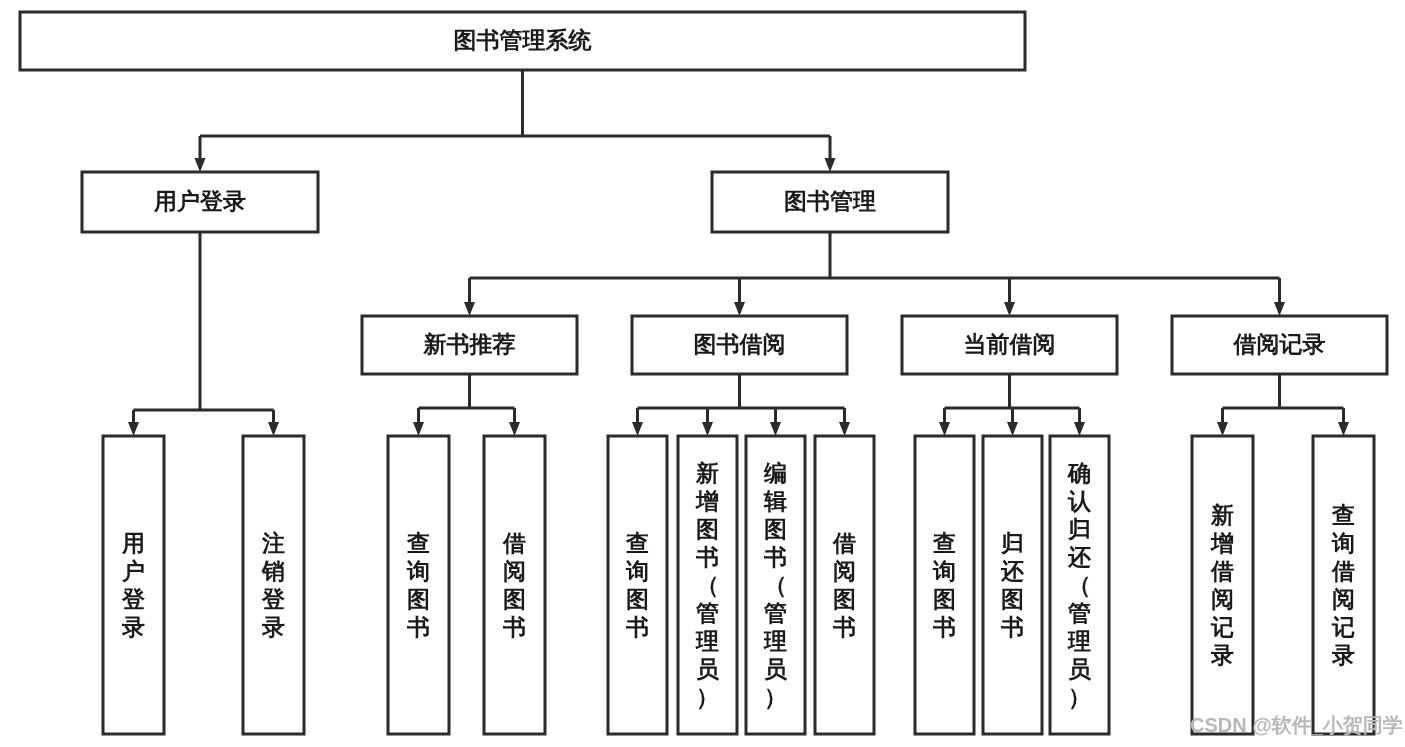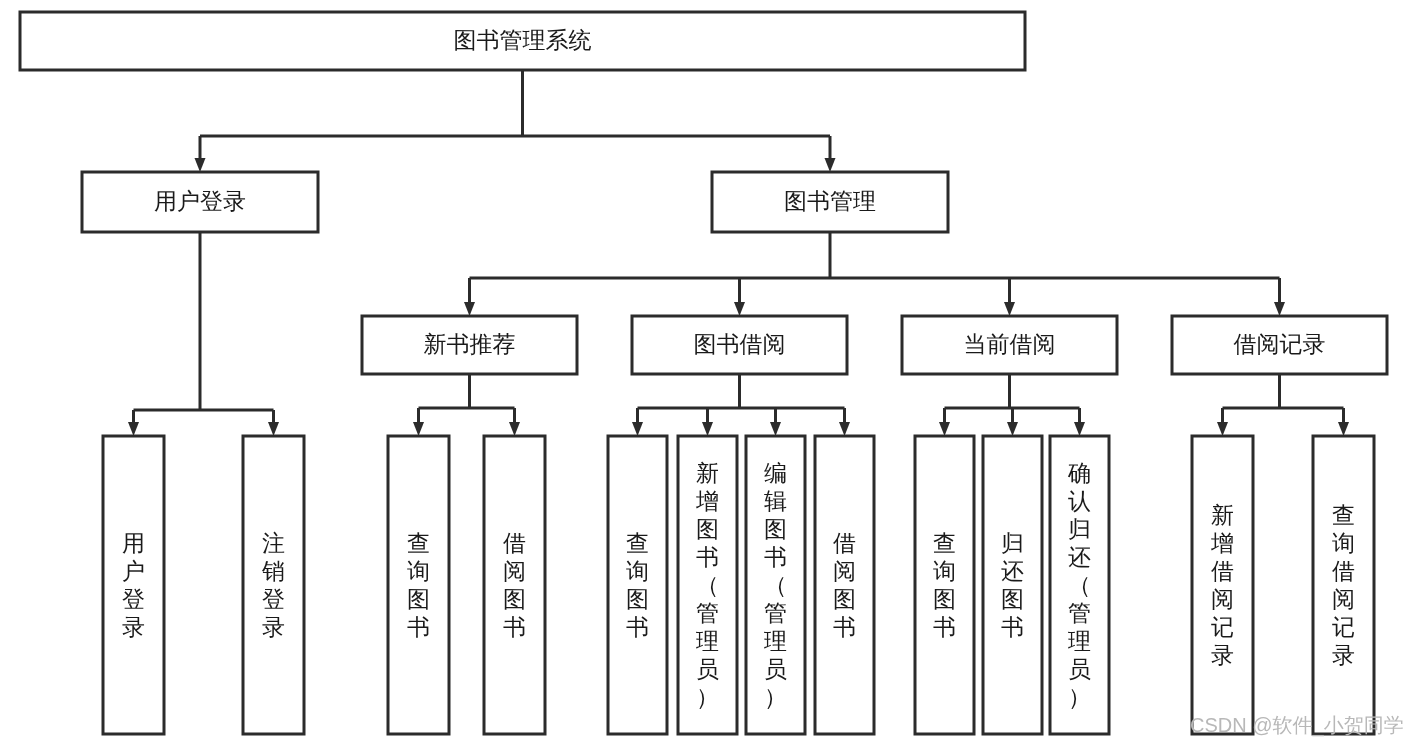--- a/index.html
+++ b/index.html
@@ -13,20 +13,21 @@
     font-family: "Liberation Sans", "DejaVu Sans", sans-serif;
     overflow: hidden;
     position: relative;
   }
   #diagram-root {
     position: absolute;
     left: 0;
     top: 0;
     width: 1405px;
     height: 576px;
+    font-weight: bold;
   }
   svg.flowchart {
     display: block;
     width: 1405px;
     height: 747px;
     background: #ffffff;
   }
   .node-box {
     fill: #ffffff;
     stroke: #2b2b2b;

